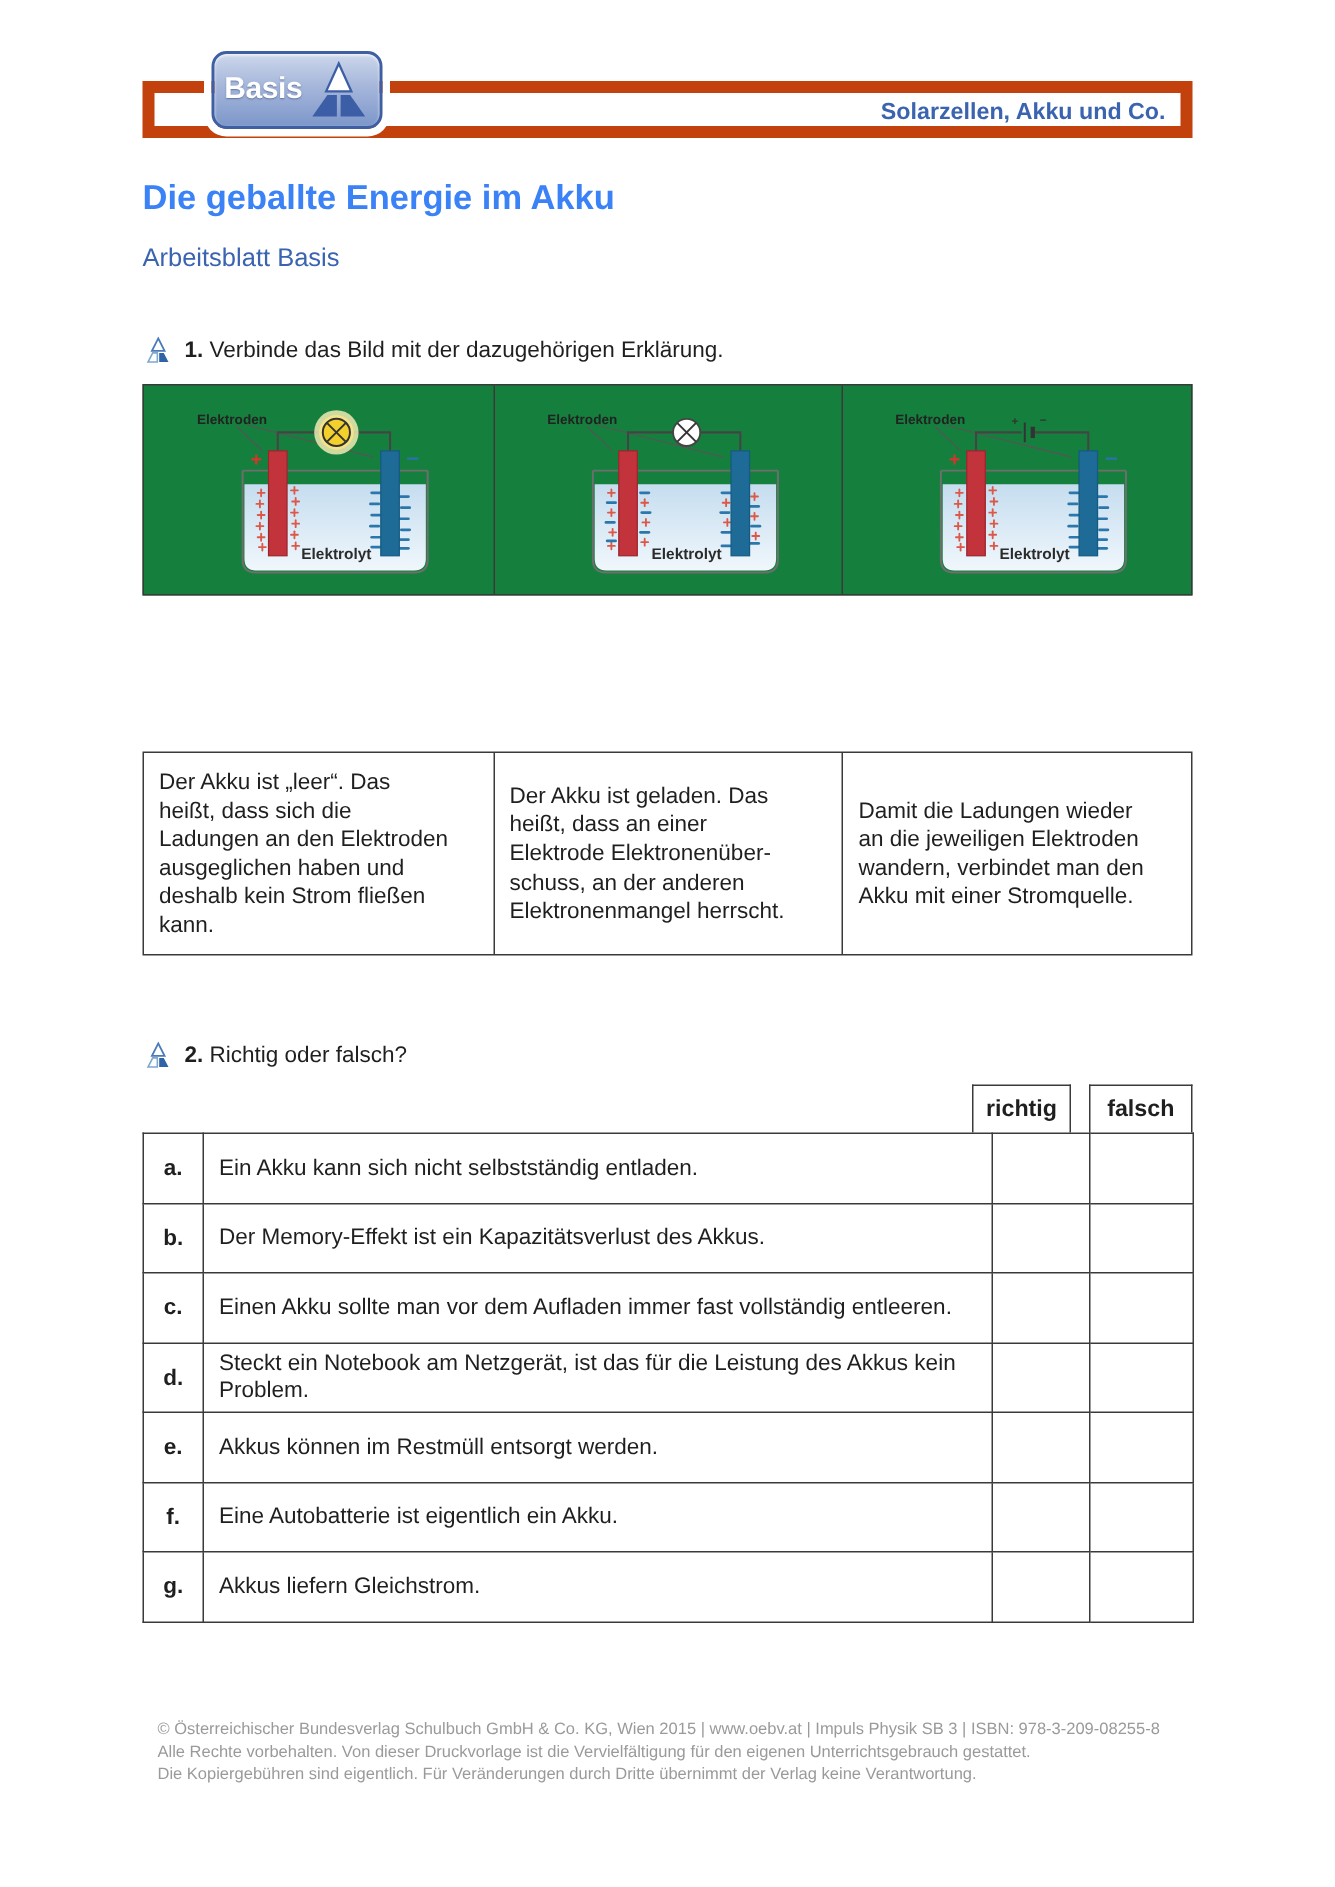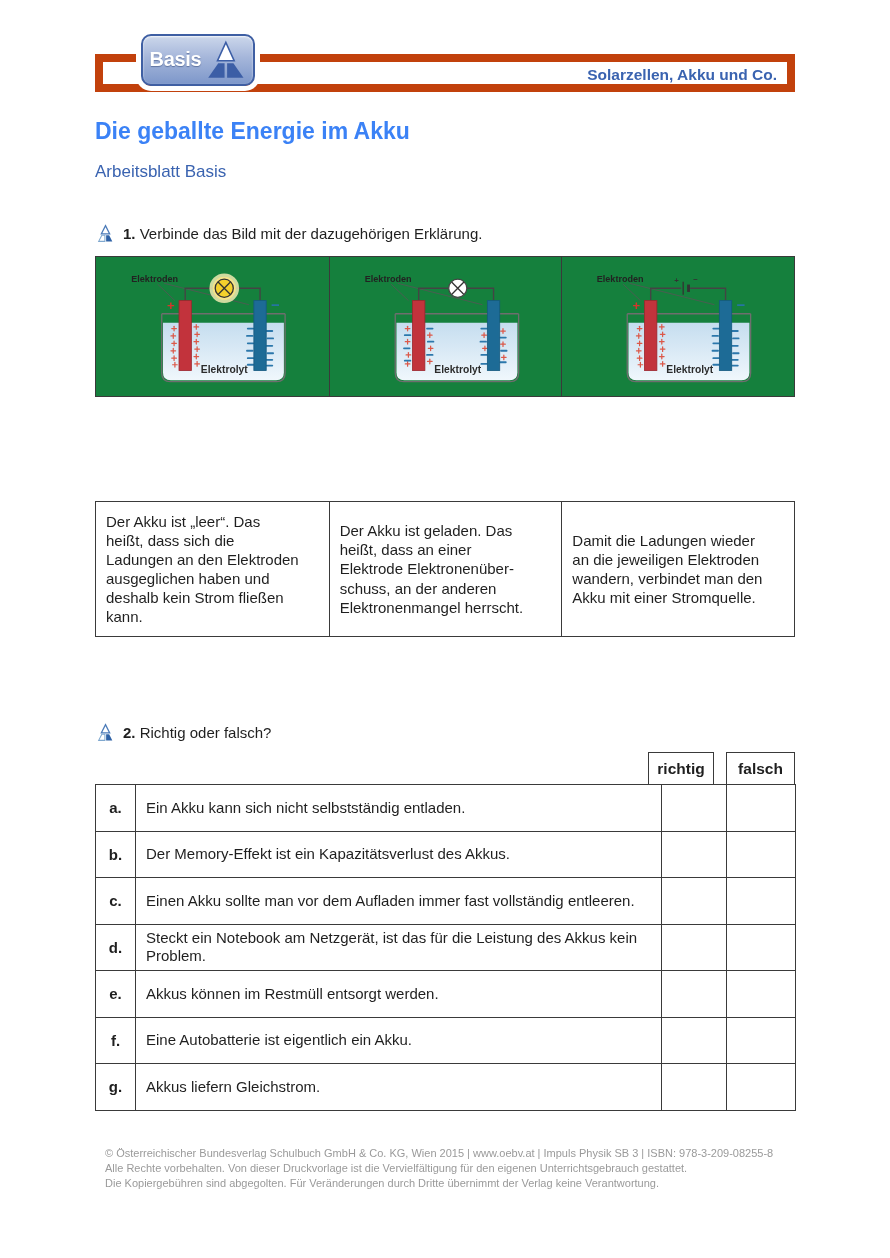--- a/index.html
+++ b/index.html
@@ -26,21 +26,21 @@
   .logo-label { color:#fff; font-weight:bold; font-size:20px; letter-spacing:-0.3px;
     text-shadow:0 1px 1px rgba(40,60,110,.5); padding-bottom:2px;}
 
   
   .page-title { margin-top:26px; color:#3b82f6; font-weight:bold; font-size:23px; }
   .page-subtitle { margin-top:17px; color:#3a63b0; font-weight:normal; font-size:17px; }
 
   
   .task-row { display:flex; align-items:center; gap:7px; font-size:15px; }
   .task-row.t1 { margin-top:42px; }
-  .task-row.t2 { margin-top:86px; }
+  .task-row.t2 { margin-top:57px; }
   .task-num { font-weight:bold; }
 
   
   .img-grid {
     margin-top:13px; display:grid; grid-template-columns:1fr 1fr 1fr;
     border:1.5px solid #3a3a3a; height:141px; box-sizing:border-box; background:#15803d;
   }
   .img-cell { border-left:1.5px solid #3a3a3a; overflow:hidden; }
   .img-cell:first-child { border-left:none; }
   .img-cell svg { display:block; width:100%; height:100%; }
@@ -415,15 +415,15 @@
           <td></td>
           <td></td>
         </tr>
       </tbody>
     </table>
   </div>
 
   <div class="footer">
     <div>© Österreichischer Bundesverlag Schulbuch GmbH &amp; Co. KG, Wien 2015 | www.oebv.at | Impuls Physik SB 3 | ISBN: 978-3-209-08255-8</div>
     <div>Alle Rechte vorbehalten. Von dieser Druckvorlage ist die Vervielfältigung für den eigenen Unterrichtsgebrauch gestattet.</div>
-    <div>Die Kopiergebühren sind abgegolten. Für Veränderungen durch Dritte übernimmt der Verlag keine Verantwortung.</div>
+    <div>Die Kopiergebühren sind eigentlich. Für Veränderungen durch Dritte übernimmt der Verlag keine Verantwortung.</div>
   </div>
 </div>
 
 </body></html>

